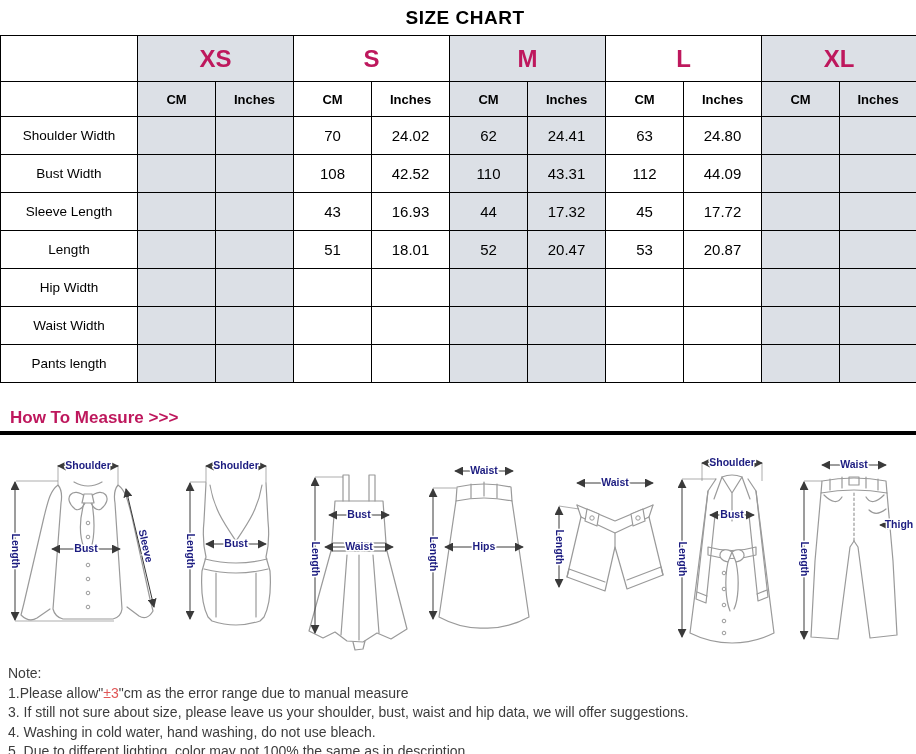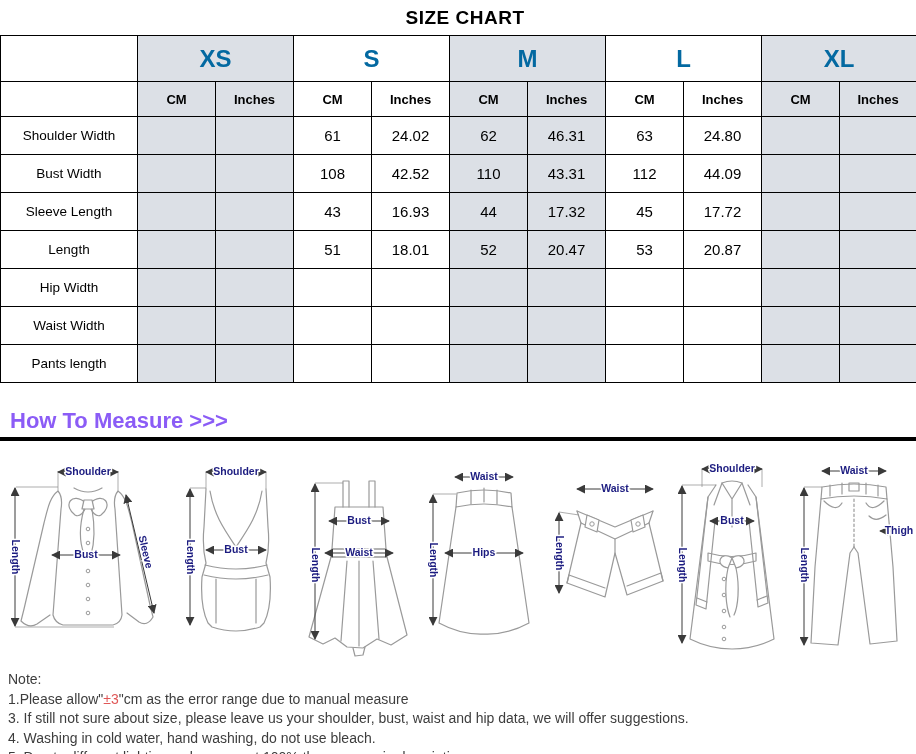--- a/index.html
+++ b/index.html
@@ -3,26 +3,26 @@
 <meta charset="utf-8">
 <style>
   html,body{margin:0;padding:0;background:#fff;}
   body{width:916px;height:754px;overflow:hidden;font-family:"Liberation Sans",sans-serif;color:#000;}
   
   .title{text-align:center;font-size:19px;font-weight:bold;letter-spacing:.5px;padding:7px 0 6px 14px;}
   
   table.size{border-collapse:collapse;width:916px;table-layout:fixed;}
   table.size td{border:1px solid #000;text-align:center;vertical-align:middle;overflow:hidden;}
   td.sh{background:#dce0e6;}
-  td.sz{color:#0369a1;font-size:24px;font-weight:bold;height:43px;}
+  td.sz{color:#be185d;font-size:24px;font-weight:bold;height:43px;}
   td.un{font-weight:bold;font-size:13px;height:32px;}
   td.rl{font-size:13.5px;height:35px;}
   td.val{font-size:15px;}
   
-  .measure-head{margin:25px 12px 3px 10px;font-size:22px;font-weight:bold;color:#8b5cf6;}
+  .measure-head{margin:25px 12px 3px 10px;font-size:17px;font-weight:bold;color:#be185d;}
   .rule{height:4px;background:#000;width:916px;}
   
   .figs{display:flex;justify-content:space-between;align-items:flex-start;padding:4px 2px 0 2px;height:204px;margin-top:12px;}
   svg.fig{display:block;}
   .g{stroke:#9a9a9a;fill:none;stroke-width:1.2;stroke-linejoin:round;stroke-linecap:round;}
   .g2{stroke:#9a9a9a;fill:#fff;stroke-width:1.2;stroke-linejoin:round;}
   .dim{stroke:#3a3a3a;stroke-width:1;}
   .thin{stroke:#8a8a8a;stroke-width:0.7;}
   .lb{font:bold 10.5px "Liberation Sans",sans-serif;fill:#1c1c80;paint-order:stroke;stroke:#fff;stroke-width:3px;text-anchor:middle;dominant-baseline:middle;}
   .btn{stroke:#9a9a9a;fill:#fff;stroke-width:1;}
@@ -76,24 +76,24 @@
     <td class="un sh">Inches</td>
     <td class="un">CM</td>
     <td class="un">Inches</td>
     <td class="un sh">CM</td>
     <td class="un sh">Inches</td>
   </tr>
   <tr>
     <td class="rl">Shoulder Width</td>
     <td class="val sh"></td>
     <td class="val sh"></td>
-    <td class="val">61</td>
+    <td class="val">70</td>
     <td class="val">24.02</td>
     <td class="val sh">62</td>
-    <td class="val sh">46.31</td>
+    <td class="val sh">24.41</td>
     <td class="val">63</td>
     <td class="val">24.80</td>
     <td class="val sh"></td>
     <td class="val sh"></td>
   </tr>
   <tr>
     <td class="rl">Bust Width</td>
     <td class="val sh"></td>
     <td class="val sh"></td>
     <td class="val">108</td>

